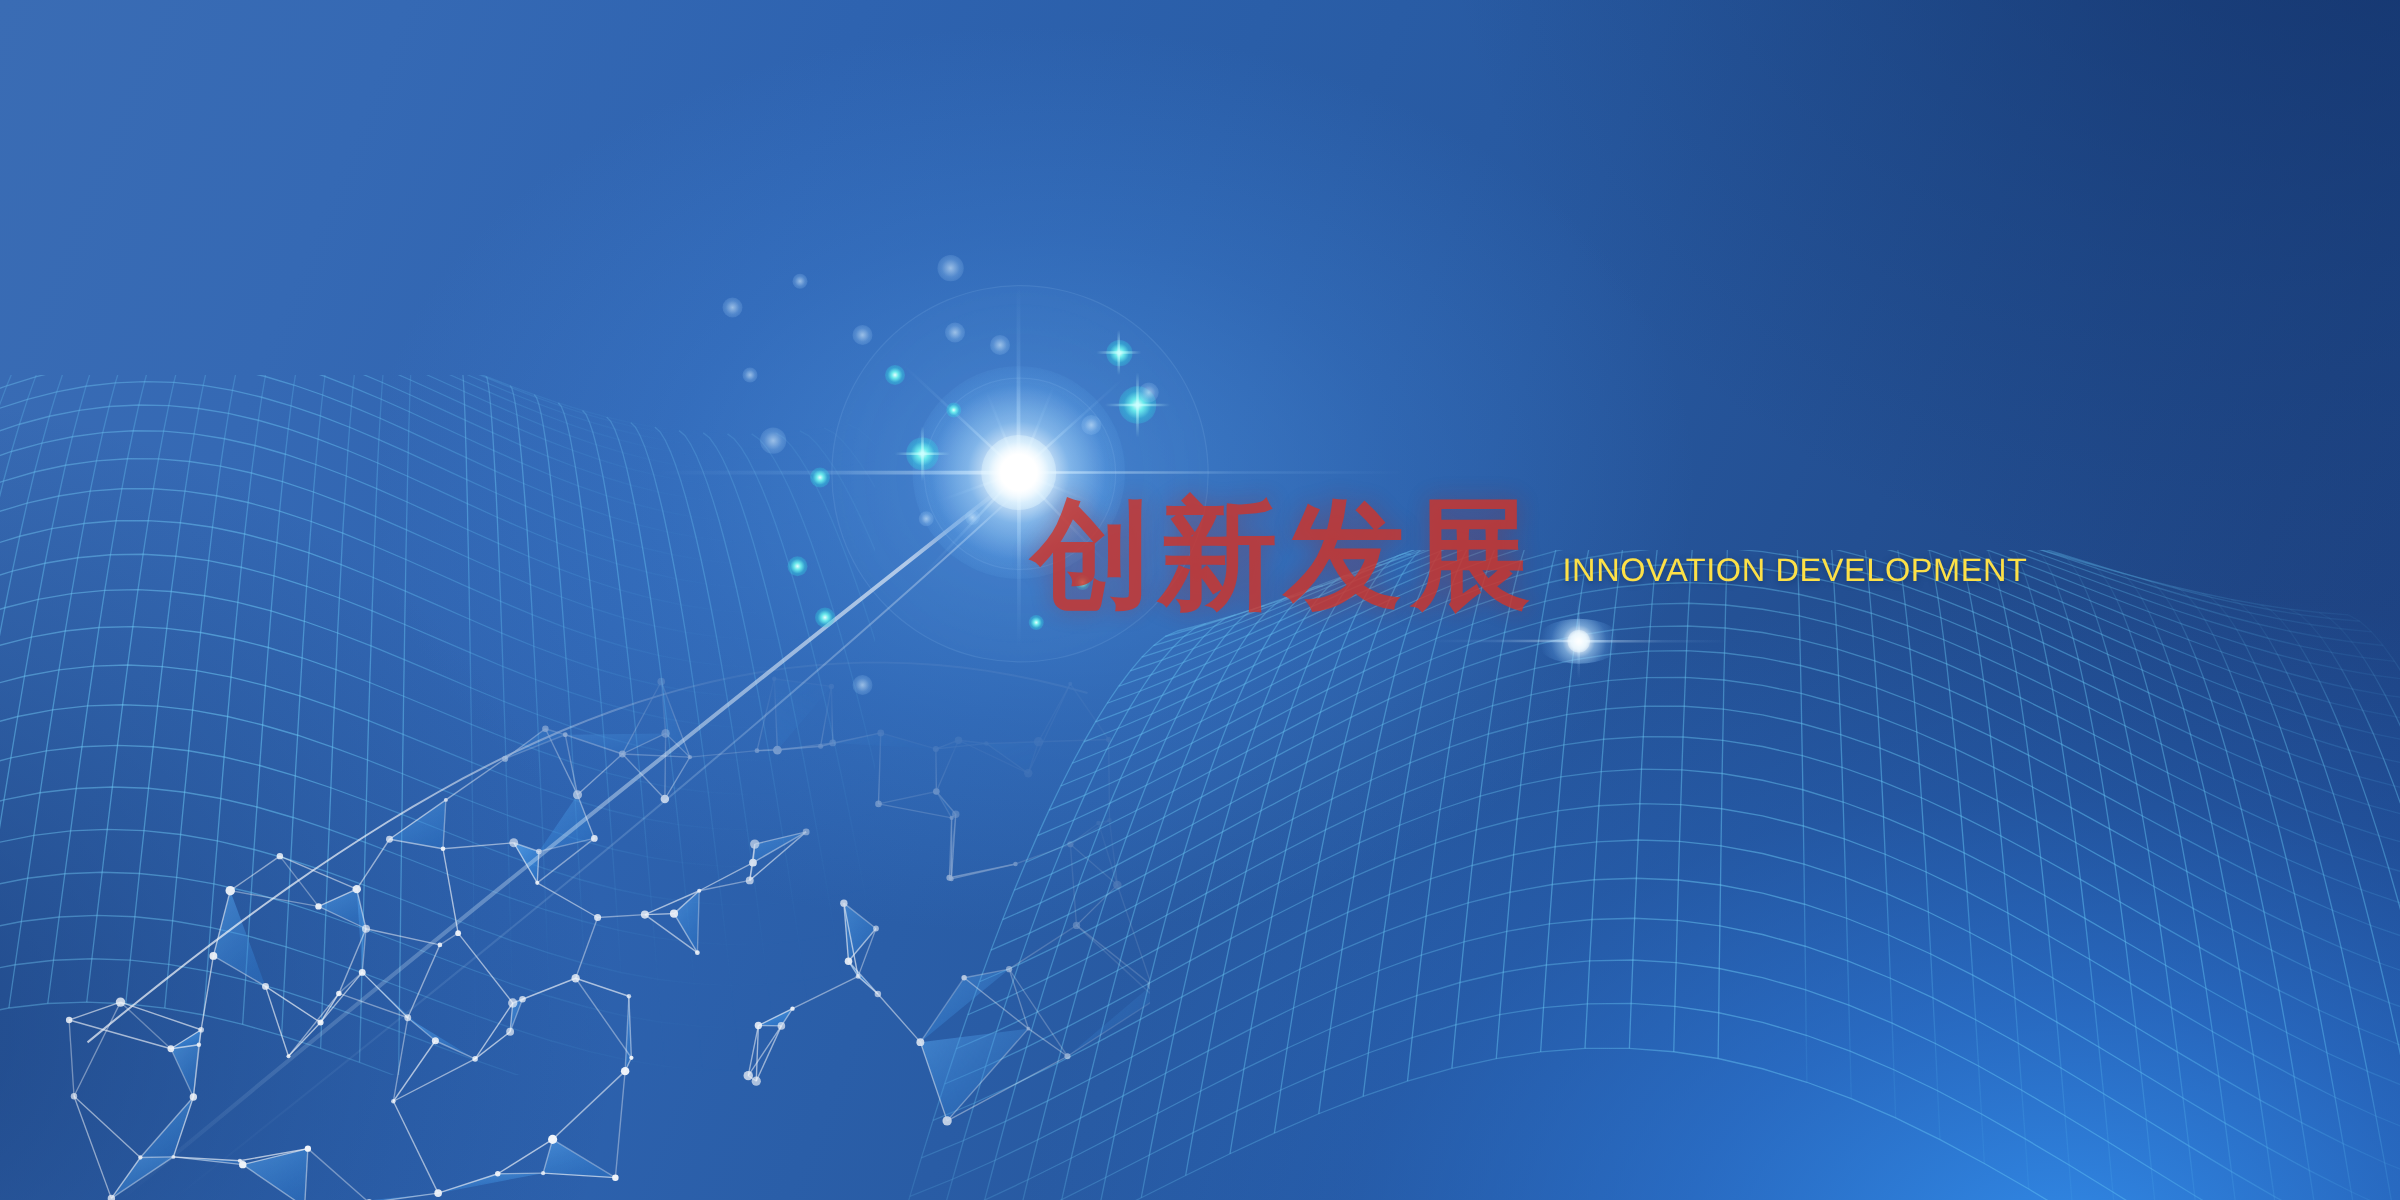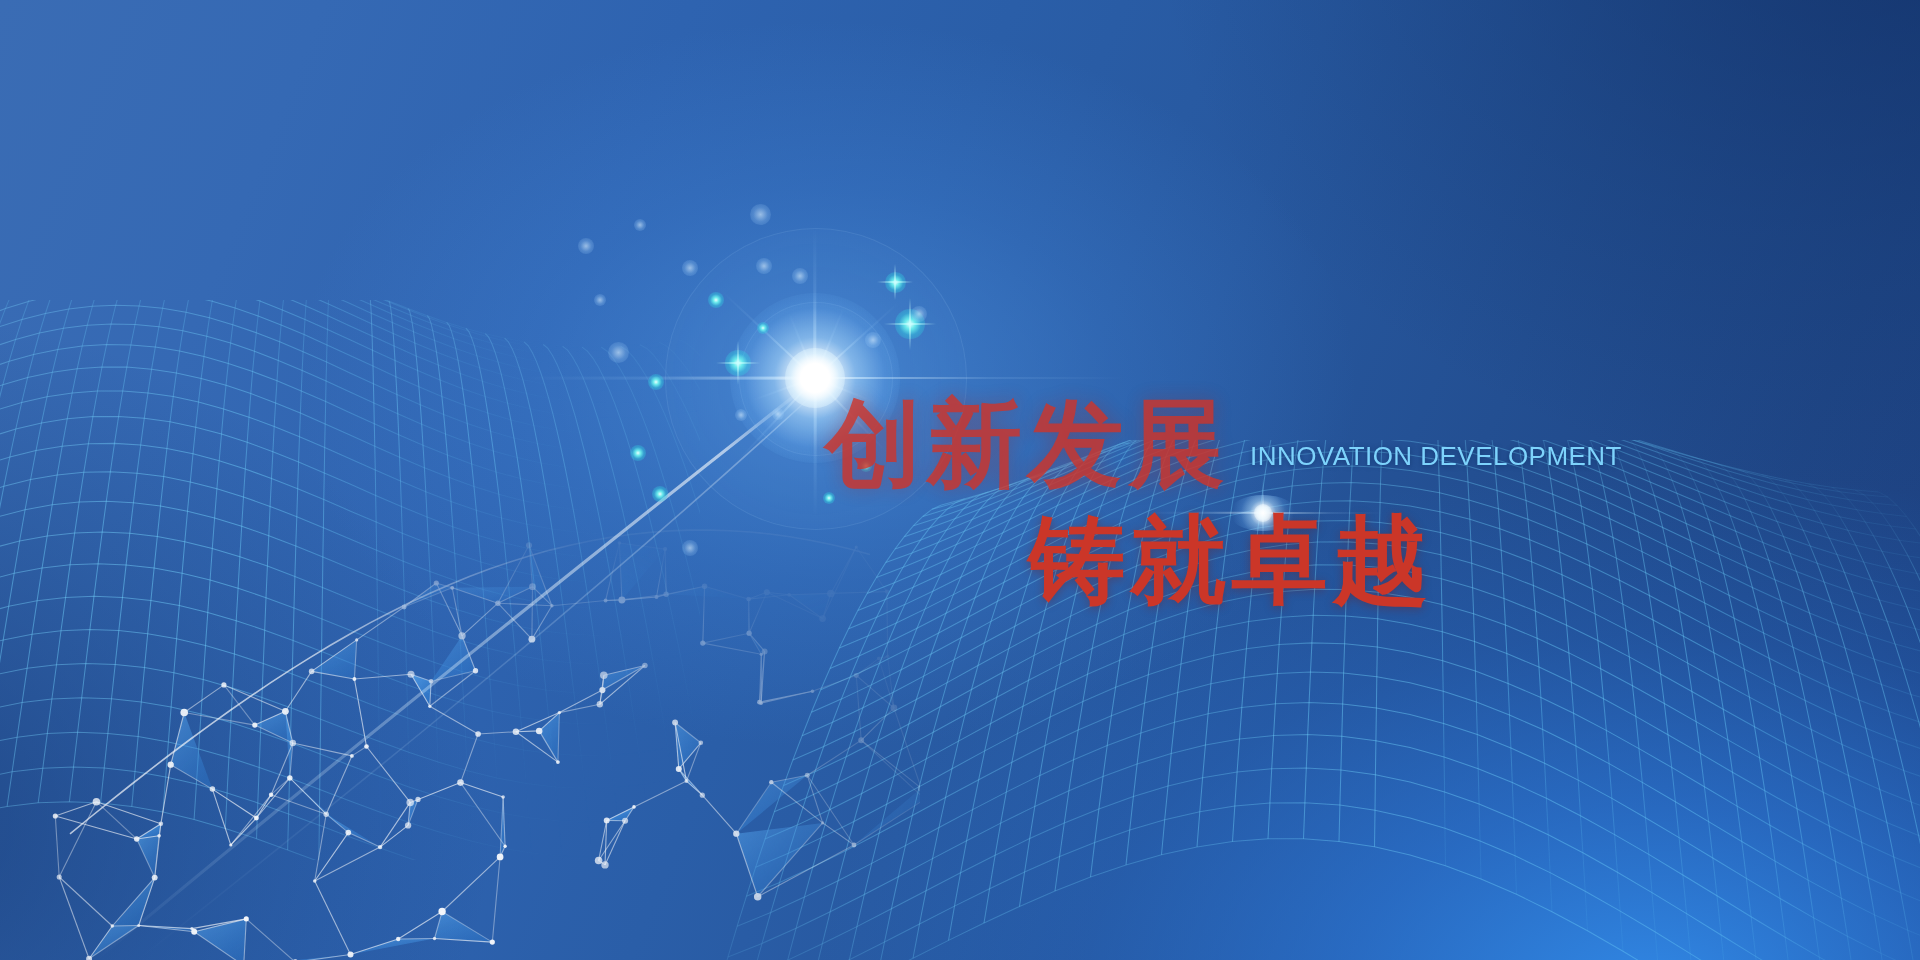--- a/index.html
+++ b/index.html
@@ -111,21 +111,21 @@
     line-height: 104px;
     color: #cb3628;
     text-shadow: 0 2px 10px rgba(120,20,15,0.34);
   }
 
   .en-line {
     position: absolute;
     left: 1237px;
     font-family: "Liberation Sans", sans-serif;
     font-weight: 400;
-    color: #7dd3fc;
+    color: #fde047;
     font-size: 26px;
     letter-spacing: 0.018em;
     white-space: nowrap;
     text-shadow: 0 1px 5px rgba(10,40,90,0.55);
   }
   #en-line-1 { top: 441px; }
   #en-line-2 { top: 477px; }
 
   
   .flare { position: absolute; pointer-events: none; }
@@ -825,17 +825,16 @@
       <div class="sparkle cyan" style="left: 629.6px; top: 444.6px; width: 16.8px; height: 16.8px;"></div>
       <div class="sparkle cyan" style="left: 651.6px; top: 485.6px; width: 16.8px; height: 16.8px;"></div>
       <div class="sparkle soft" style="left: 681.6px; top: 539.6px; width: 16.8px; height: 16.8px;"></div>
       <div class="sparkle soft" style="left: 593.7px; top: 293.7px; width: 12.6px; height: 12.6px;"></div>
       <div class="sparkle cyan" style="left: 822.7px; top: 491.7px; width: 12.6px; height: 12.6px;"></div>
       <div class="sparkle cyan" style="left: 859.7px; top: 459.7px; width: 12.6px; height: 12.6px;"></div>
     </div>
 
   <div id="text-block">
     <div class="cn-line" id="cn-line-1">创新发展</div>
-    <div class="cn-line" id="cn-line-2">铸就卓越</div>
     <div class="en-line" id="en-line-1">INNOVATION DEVELOPMENT</div>
   </div>
 
 </div>
 
 </body></html>

